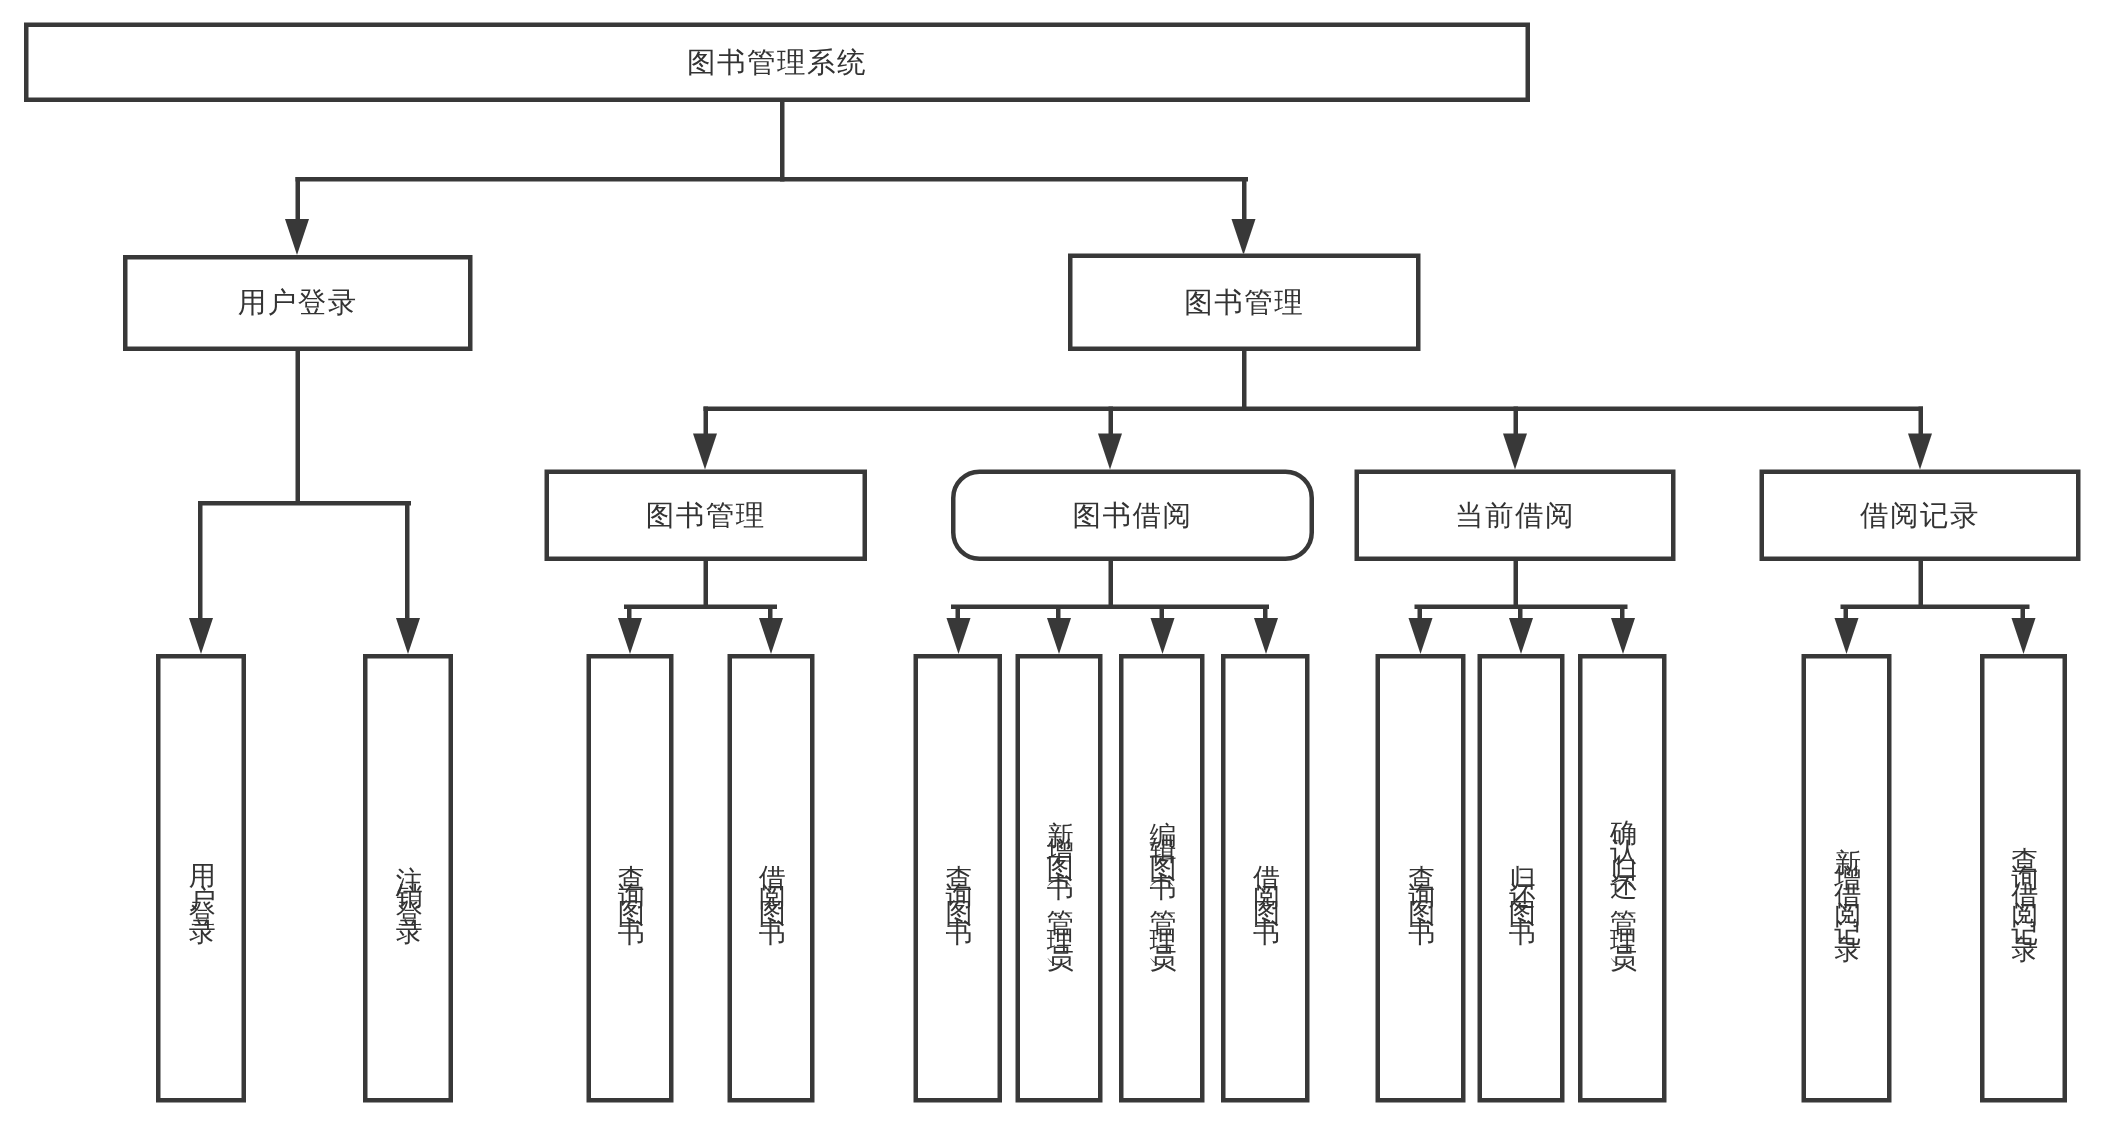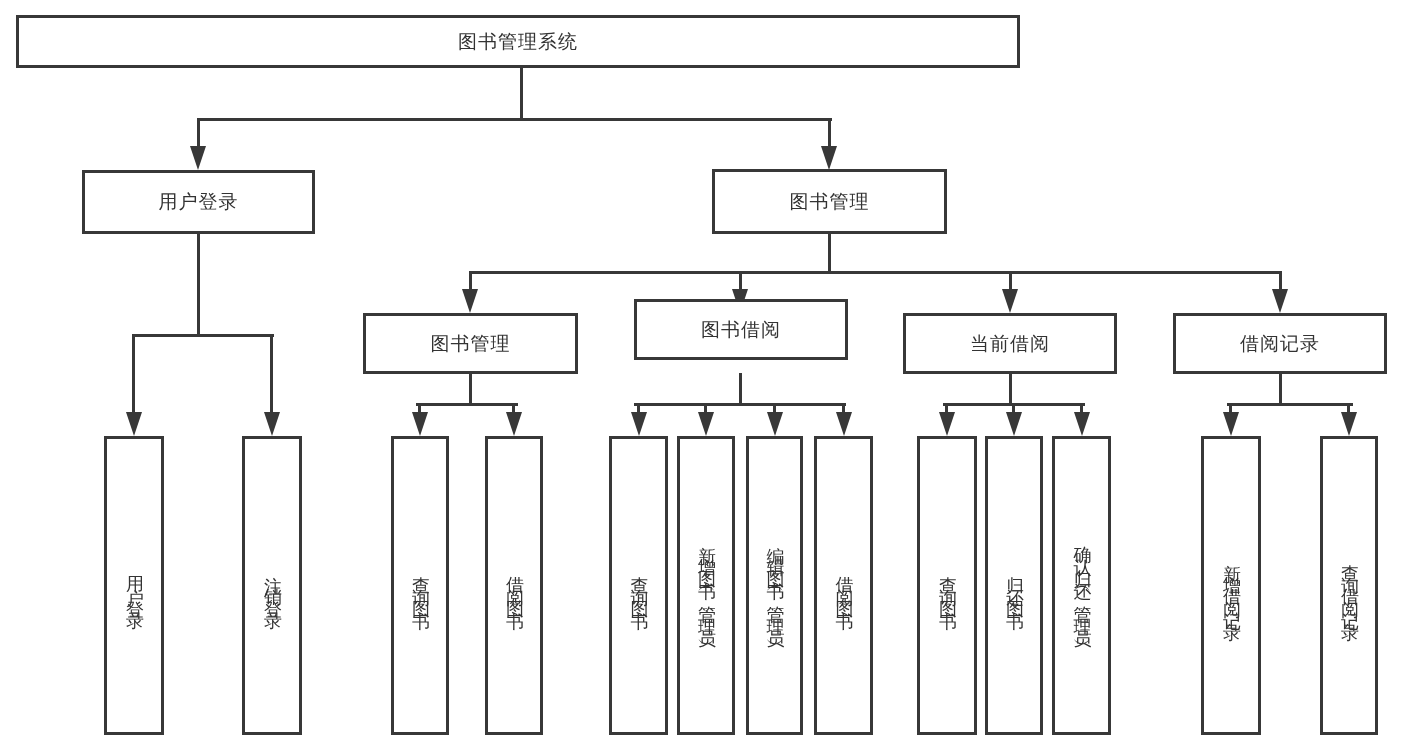--- a/index.html
+++ b/index.html
@@ -84,21 +84,21 @@
   <div class="vline" style="left:1009px;top:271px;width:3px;height:20px;"></div>
   <div class="vline" style="left:1279px;top:271px;width:3px;height:20px;"></div>
   <div class="arrow" style="left:462px;top:289px;"></div>
   <div class="arrow" style="left:732px;top:289px;"></div>
   <div class="arrow" style="left:1002px;top:289px;"></div>
   <div class="arrow" style="left:1272px;top:289px;"></div>
 
   <div class="box" style="left:363px;top:313px;width:215px;height:61px;">
     <span>图书管理</span>
   </div>
-  <div class="box" style="left:634px;top:299px;width:214px;height:61px;">
+  <div class="box" style="left:634px;top:313px;width:242px;height:61px;border-radius:19px;">
     <span>图书借阅</span>
   </div>
   <div class="box" style="left:903px;top:313px;width:214px;height:61px;">
     <span>当前借阅</span>
   </div>
   <div class="box" style="left:1173px;top:313px;width:214px;height:61px;">
     <span>借阅记录</span>
   </div>
 
   <div class="vline" style="left:469px;top:373px;width:3px;height:32px;"></div>

